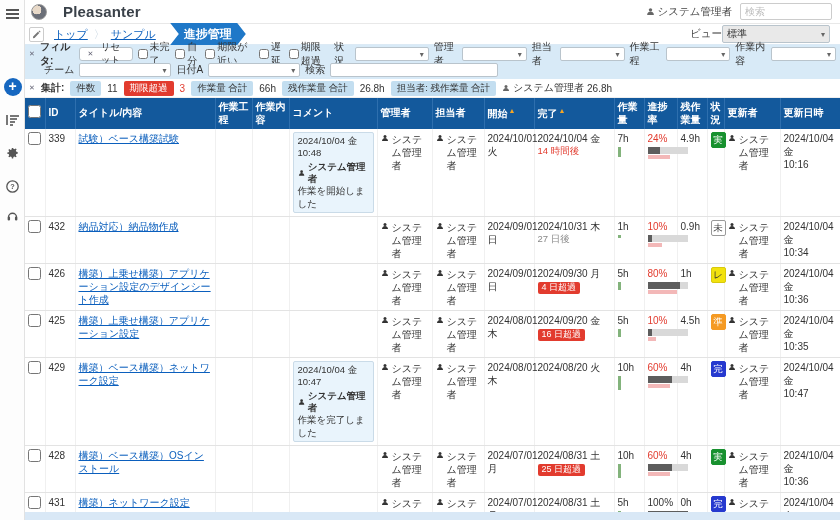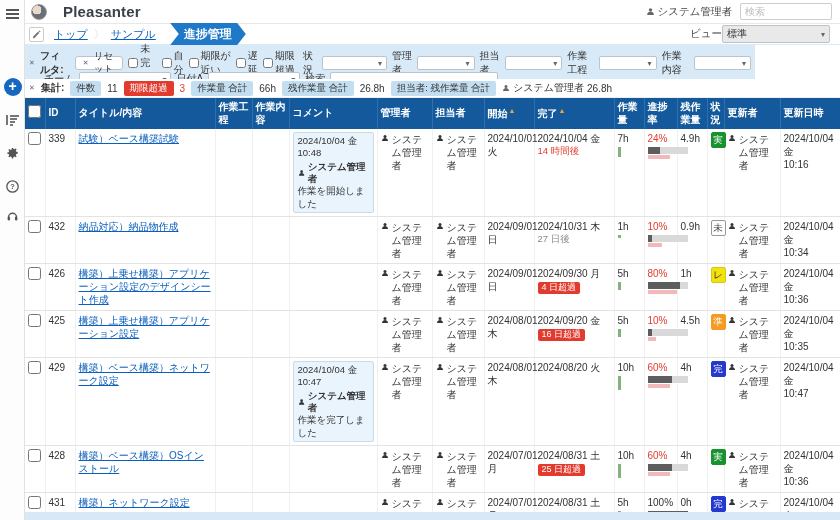--- a/index.html
+++ b/index.html
@@ -44,22 +44,22 @@
     margin-left:8px;font-weight:bold; }
   .viewbox { margin-left:auto; display:flex; align-items:center; padding-right:10px; }
   .viewbox .vl { font-size:10.5px; color:#444; }
   .select { height:18px; border:1px solid #b9c4cc; background:#eef1f3; border-radius:2px;
     font-size:10px; color:#333; display:flex; align-items:center; justify-content:space-between;
     padding:0 4px; }
   .select .caret { color:#666; font-size:8px; margin-left:4px; }
   .sel-view { width:108px; background:#e9e9e9; }
 
   
-  .filters { position:absolute; left:25px; top:45px; width:730px; height:34px; background:#d8eaf7;
-    font-size:10px; color:#333; padding:10px 4px; }
+  .filters { position:absolute; left:25px; top:45px; width:815px; height:34px; background:#d8eaf7;
+    font-size:10px; color:#333; padding:1px 4px; }
   .frow { display:flex; align-items:center; height:16px; gap:5px; }
   .fold { color:#667; font-size:7px; }
   .flabel { font-weight:bold; }
   .reset-btn { background:#fff; border:1px solid #b9c4cc; border-radius:3px; height:14px;
     font-size:9.5px; padding:0 7px; display:flex; align-items:center; gap:3px; color:#333; }
   .cbl { display:flex; align-items:center; gap:2px; }
   .cbl input { width:10px; height:10px; }
   .fsel { width:92px; height:14px; background:#fff; }
   .fsel-sm { width:80px; }
   .ftext { height:14px; border:1px solid #b9c4cc; border-radius:2px; width:168px; background:#fff; font-size:10px; padding:0 3px;}

